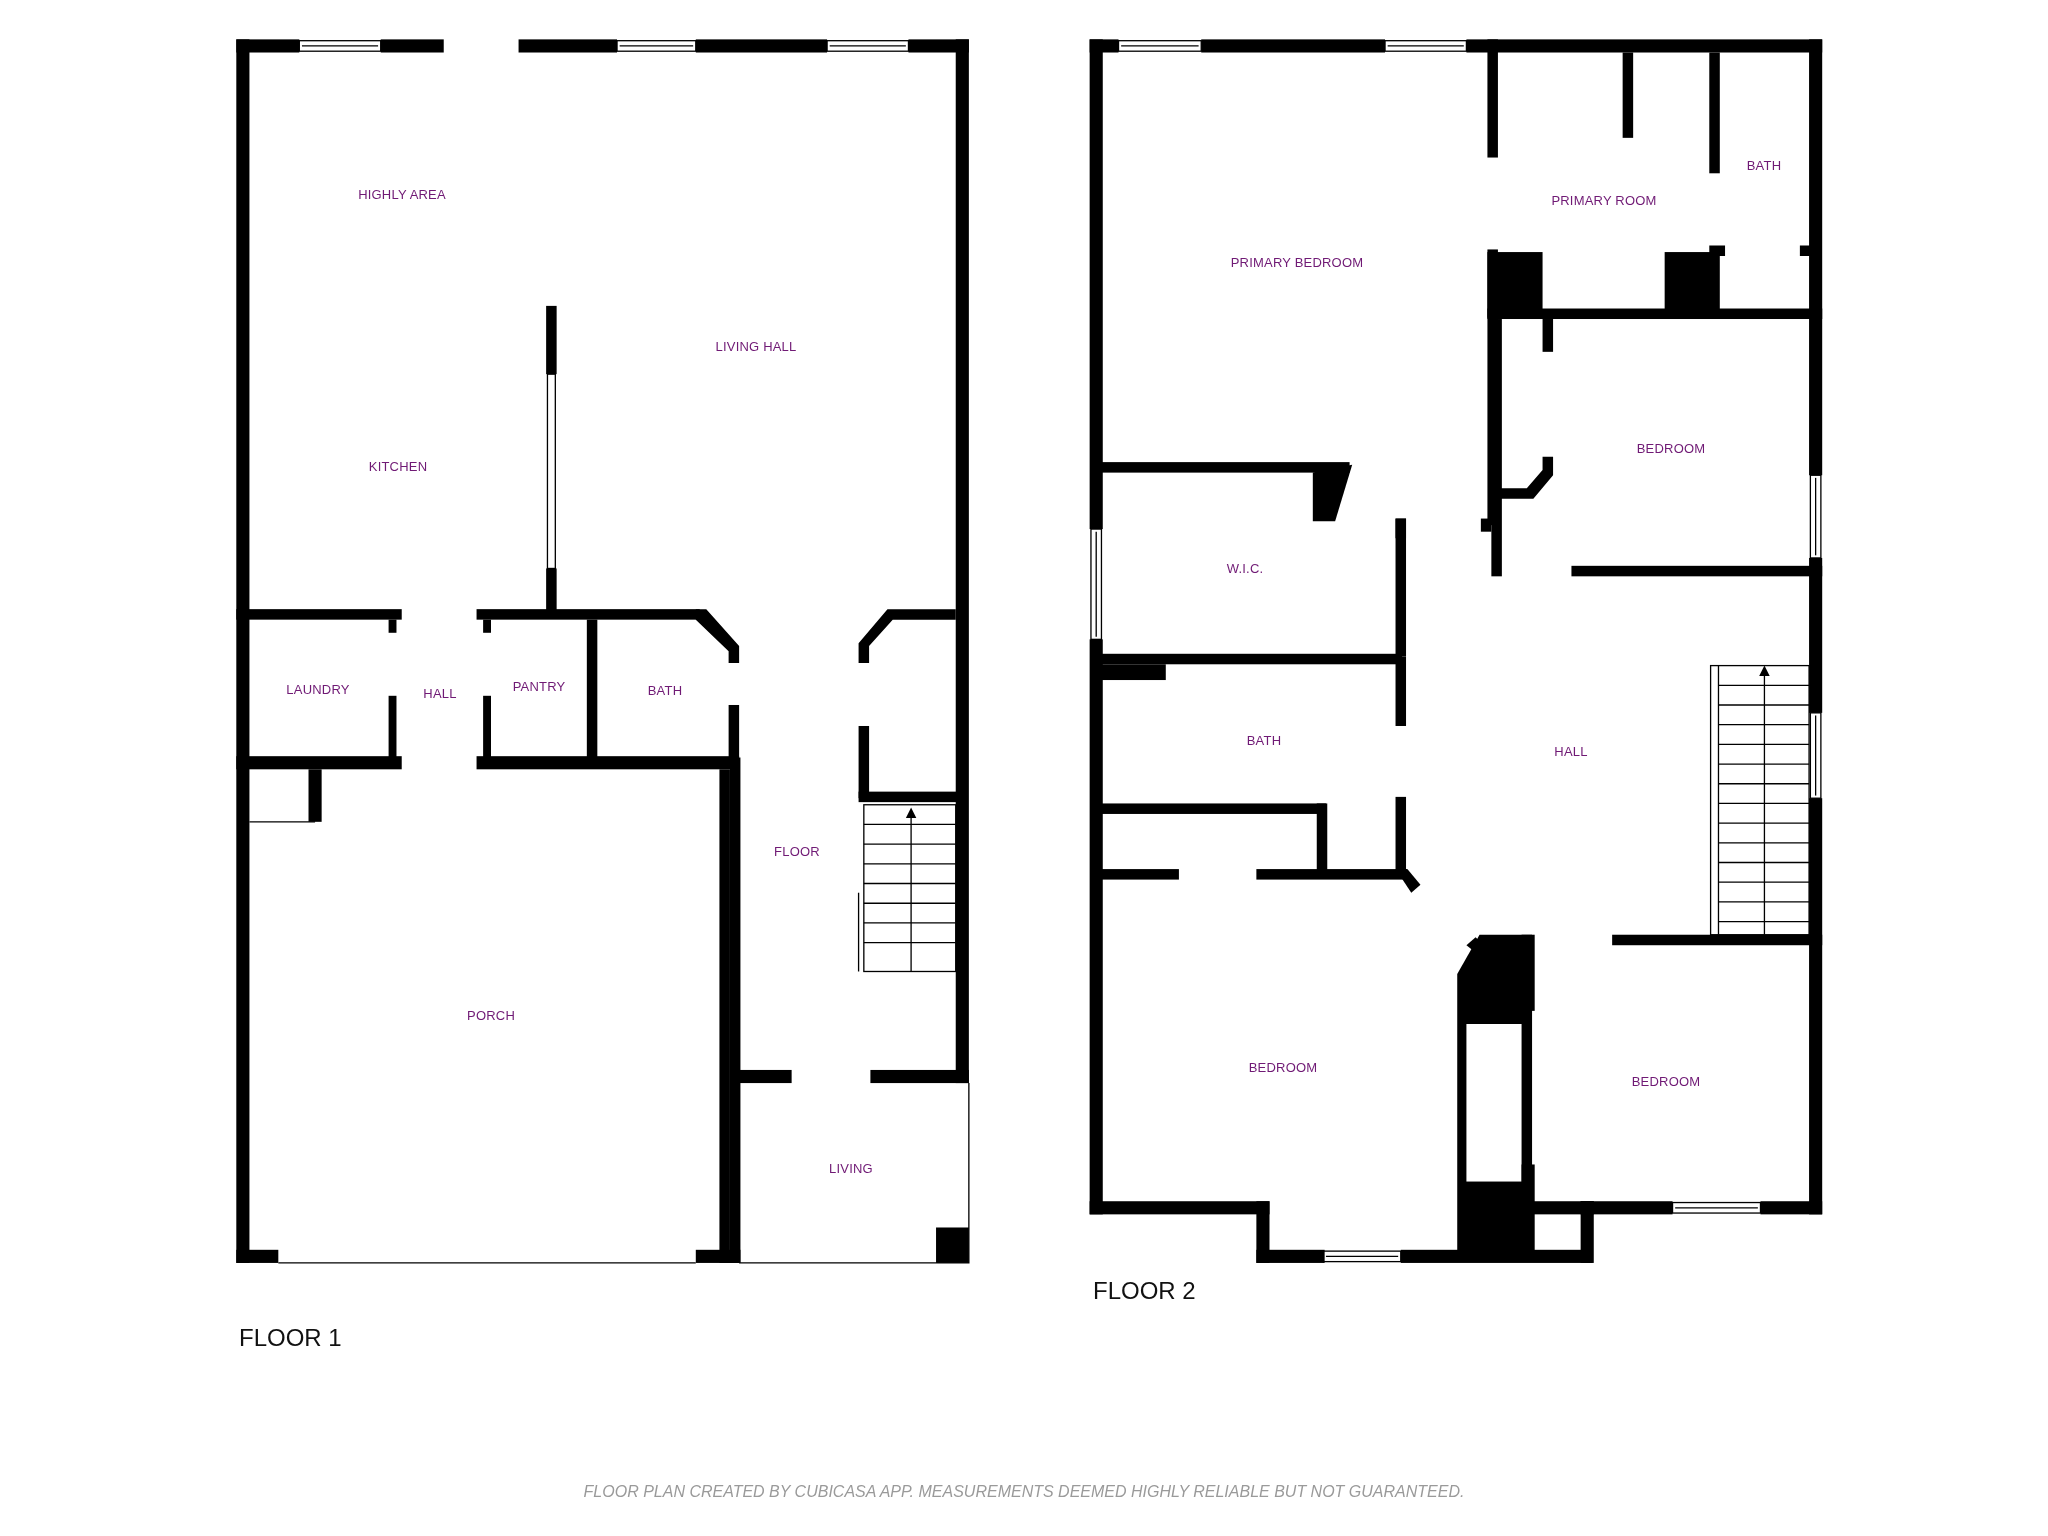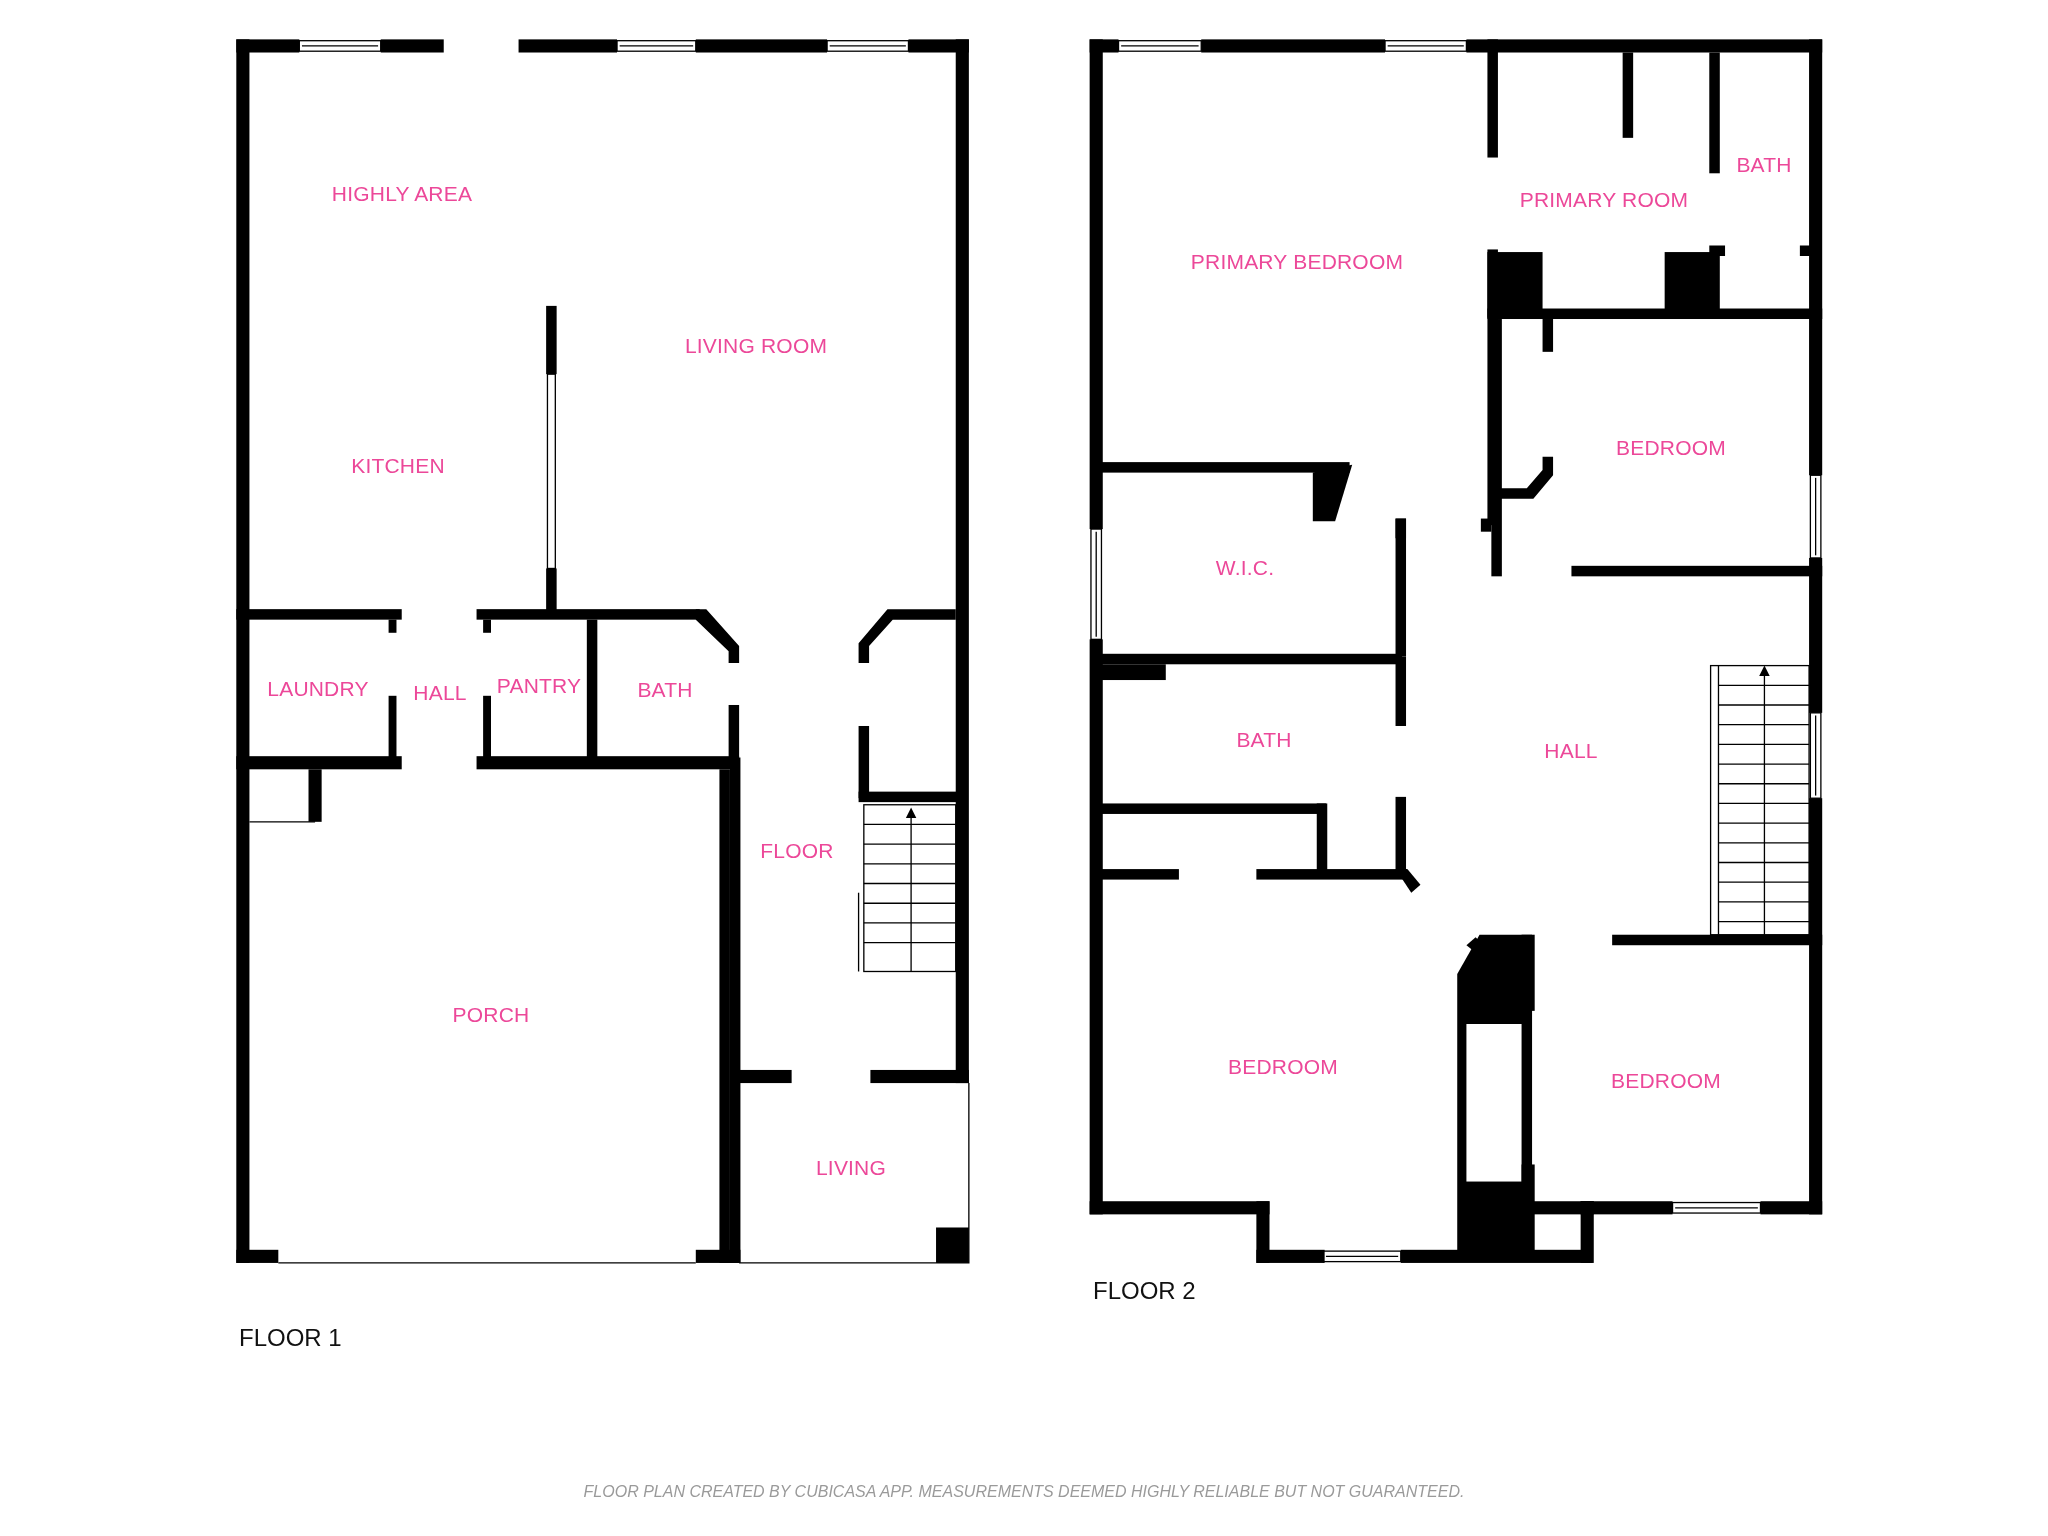--- a/index.html
+++ b/index.html
@@ -1,18 +1,18 @@
 <!DOCTYPE html>
 <html><head>
 <meta charset="utf-8">
 <style>
   html,body{margin:0;padding:0;background:#ffffff;}
   body{width:2048px;height:1536px;overflow:hidden;position:relative;font-family:"Liberation Sans","DejaVu Sans",sans-serif;}
   #plan{position:absolute;left:0;top:0;width:2048px;height:1536px;}
-  .lbl{position:absolute;transform:translate(-50%,-50%);font-size:21px;color:#ec4899;white-space:nowrap;letter-spacing:0.2px;}
+  .lbl{position:absolute;transform:translate(-50%,-50%);font-size:13px;color:#701a75;white-space:nowrap;letter-spacing:0.2px;}
   .floor-lbl{position:absolute;font-size:24px;color:#111;white-space:nowrap;}
   .footer{position:absolute;left:1024px;top:1492px;transform:translate(-50%,-50%);font-size:16px;color:#9a9a9a;white-space:nowrap;font-style:italic;}
 </style>
 </head>
 <body>
 
 <svg id="plan" viewBox="0 0 1560 1170" xmlns="http://www.w3.org/2000/svg">
   <g fill="#000" stroke="none">
 
     <rect x="180" y="30" width="48" height="10"></rect>
@@ -181,21 +181,21 @@
     <line x1="1309" y1="657" x2="1378" y2="657"></line>
     <line x1="1309" y1="672" x2="1378" y2="672"></line>
     <line x1="1309" y1="687" x2="1378" y2="687"></line>
     <line x1="1309" y1="702" x2="1378" y2="702"></line>
     <line x1="1344" y1="512" x2="1344" y2="712"></line>
   </g>
   <polygon points="1344,507 1340,515 1348,515" fill="#000"></polygon>
 </svg>
 
 <div class="lbl" style="left:402px;top:194px">HIGHLY AREA</div>
-<div class="lbl" style="left:756px;top:346px">LIVING ROOM</div>
+<div class="lbl" style="left:756px;top:346px">LIVING HALL</div>
 <div class="lbl" style="left:398px;top:466px">KITCHEN</div>
 <div class="lbl" style="left:318px;top:689px">LAUNDRY</div>
 <div class="lbl" style="left:440px;top:693px">HALL</div>
 <div class="lbl" style="left:539px;top:686px">PANTRY</div>
 <div class="lbl" style="left:665px;top:690px">BATH</div>
 <div class="lbl" style="left:797px;top:851px">FLOOR</div>
 <div class="lbl" style="left:491px;top:1015px">PORCH</div>
 <div class="lbl" style="left:851px;top:1168px">LIVING</div>
 <div class="floor-lbl" style="left:239px;top:1324px">FLOOR 1</div>
 

